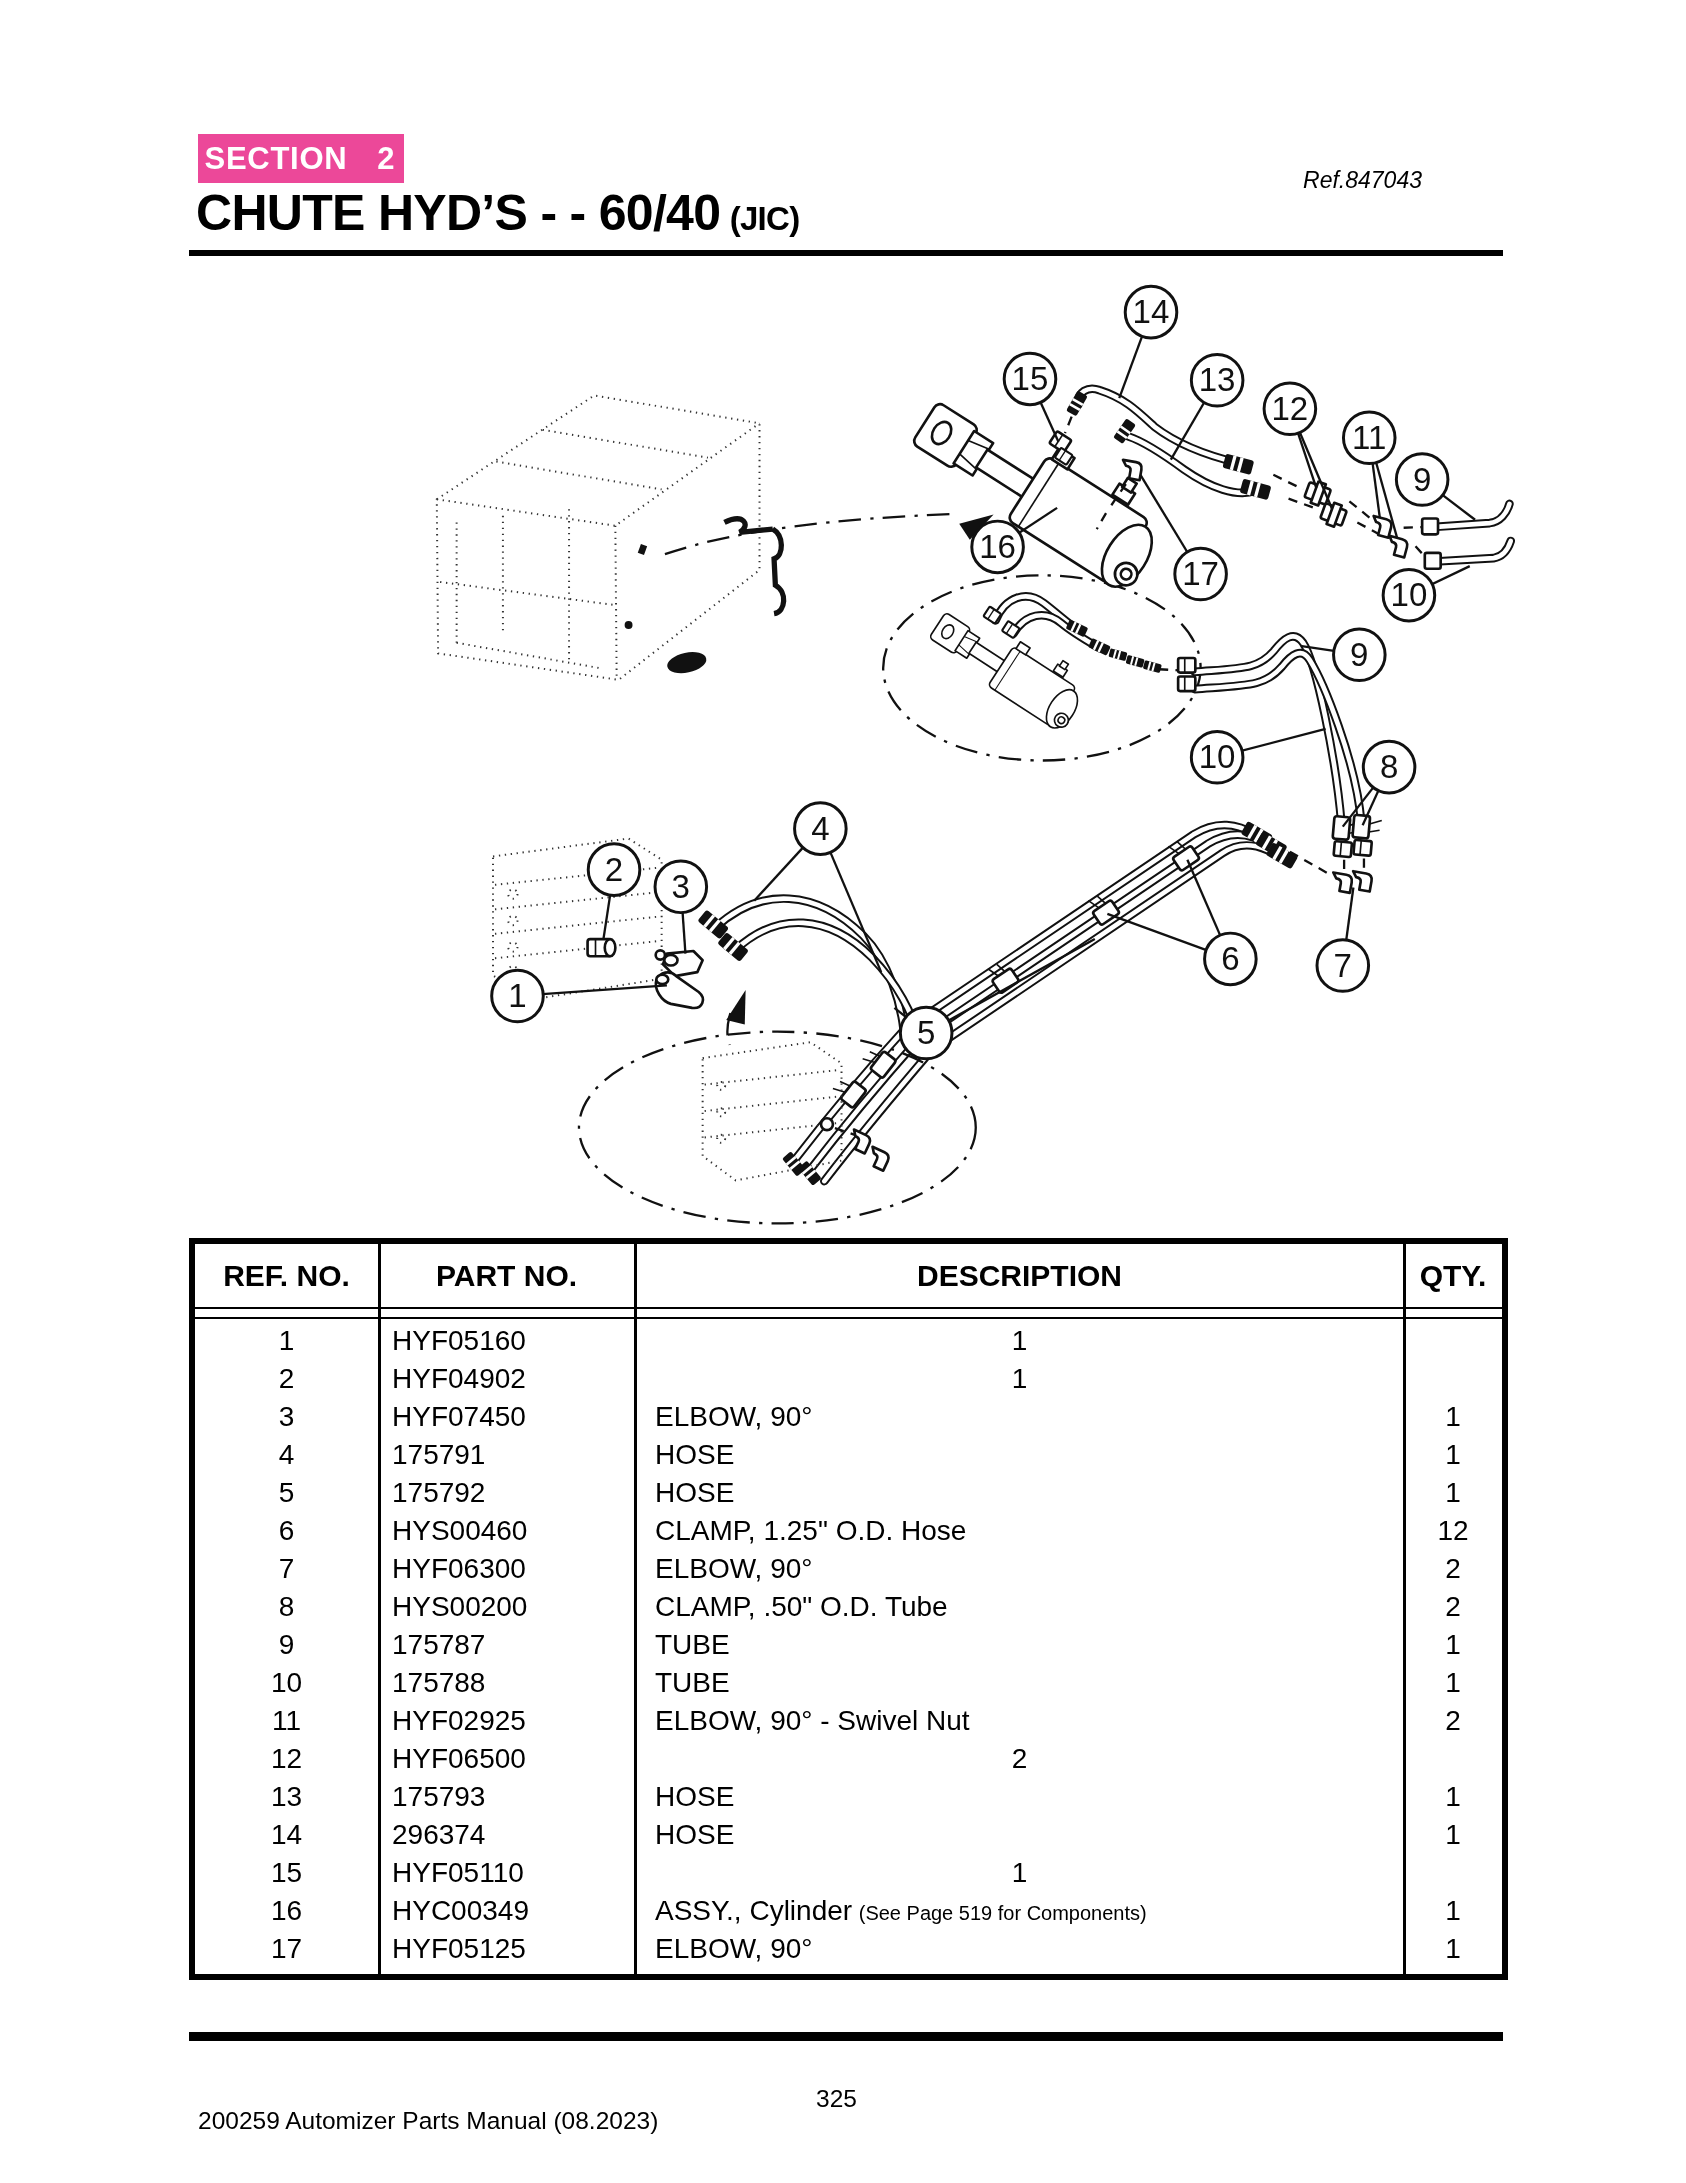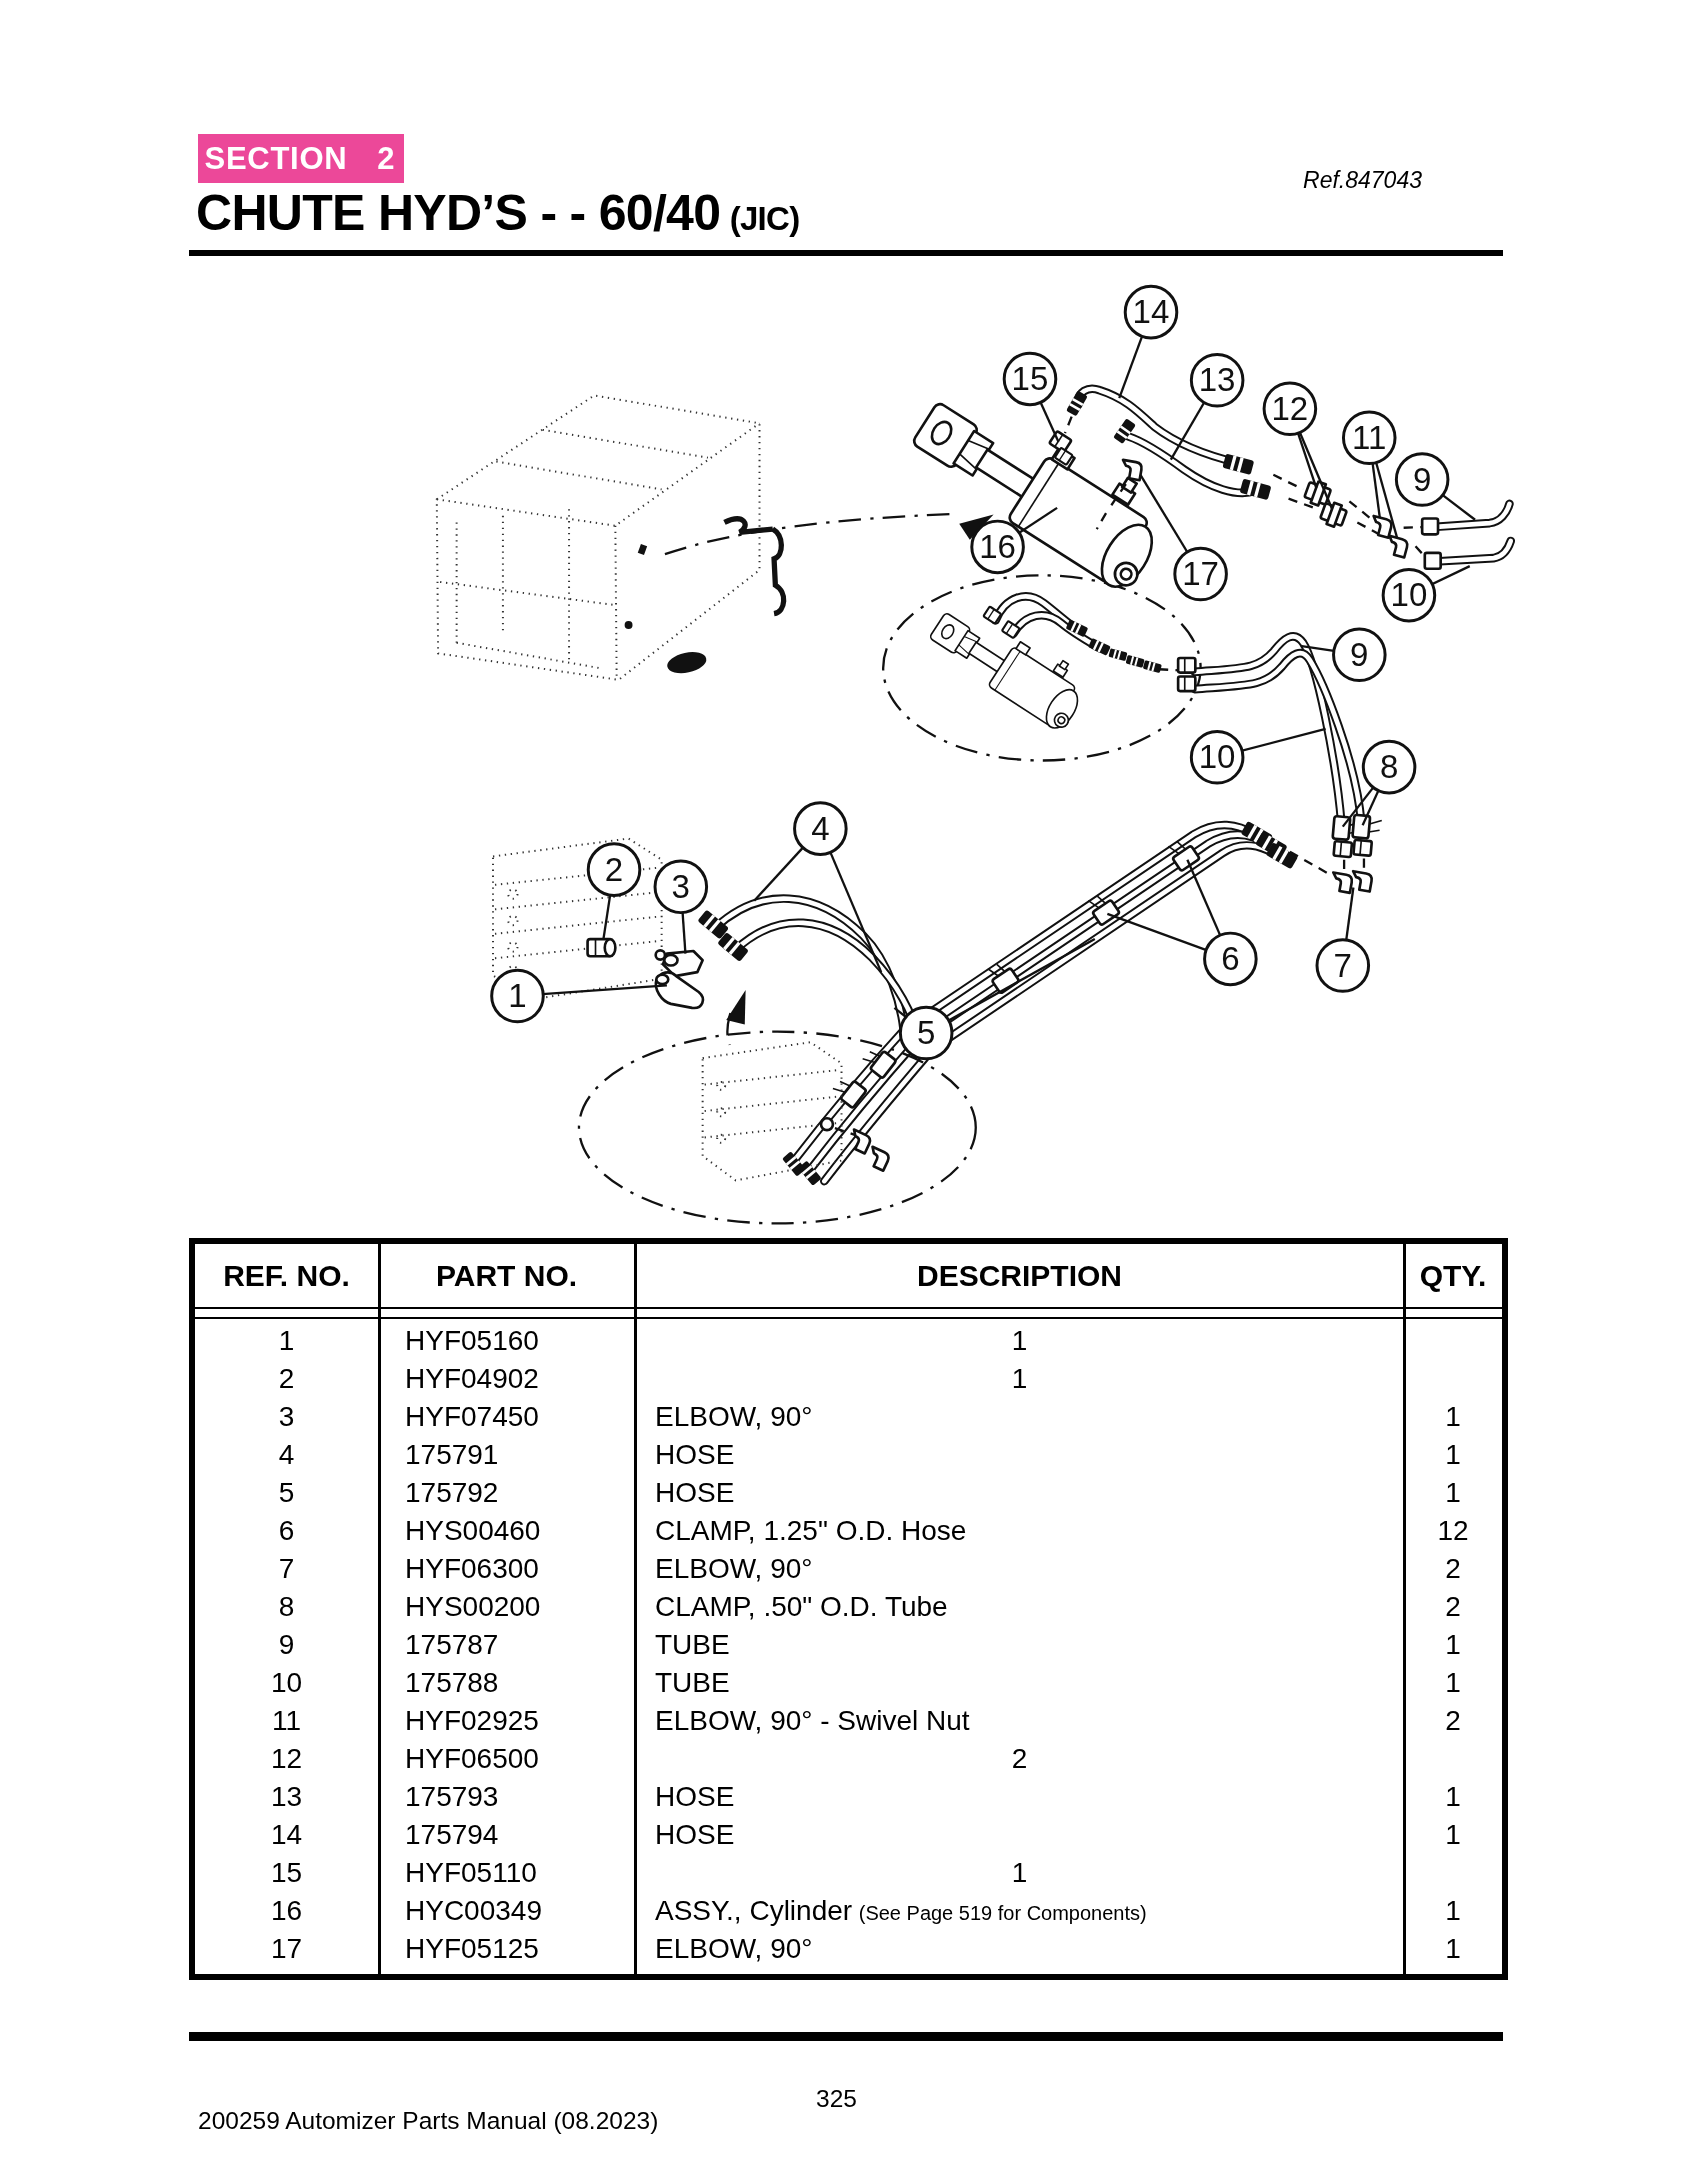--- a/index.html
+++ b/index.html
@@ -38,21 +38,21 @@
   .vsep{position:absolute;top:0;bottom:0;width:2.6px;background:#000;}
   .thead{position:absolute;left:0;right:0;top:0;height:65px;border-bottom:2.6px solid #000;
          display:grid;grid-template-columns:183px 257px 769px 1fr;align-items:center;
          font-weight:bold;font-size:30px;box-sizing:border-box;}
   .thead div{text-align:center;}
   .dbl{position:absolute;left:0;right:0;top:73px;height:2px;background:#000;}
   .tbody{position:absolute;left:0;right:0;top:78px;font-size:28px;}
   .trow{display:grid;grid-template-columns:183px 257px 769px 1fr;height:38px;
         align-items:center;}
   .c-ref,.c-qty{text-align:center;}
-  .c-part{padding-left:27px;}
+  .c-part{padding-left:14px;}
   .c-desc{padding-left:20px;white-space:nowrap;}
   .c-desc .note{font-size:20px;margin-left:6.6px;}
   
   .foot-left{position:absolute;left:198px;top:2085px;font-size:24.5px;margin-top:22px;}
   .foot-page{position:absolute;left:754px;top:2085px;width:165px;text-align:center;font-size:24.5px;}
 </style>
 </head>
 <body>
 
 <div class="badge">
@@ -451,21 +451,21 @@
         <div class="c-qty">2</div>
       </div>
       <div class="trow">
         <div class="c-ref">13</div>
         <div class="c-part">175793</div>
         <div class="c-desc">HOSE</div>
         <div class="c-qty">1</div>
       </div>
       <div class="trow">
         <div class="c-ref">14</div>
-        <div class="c-part">175794</div>
+        <div class="c-part">296374</div>
         <div class="c-desc">HOSE</div>
         <div class="c-qty">1</div>
       </div>
       <div class="trow">
         <div class="c-ref">15</div>
         <div class="c-part">HYF05110</div>
         <div class="c-qty">1</div>
       </div>
       <div class="trow">
         <div class="c-ref">16</div>

